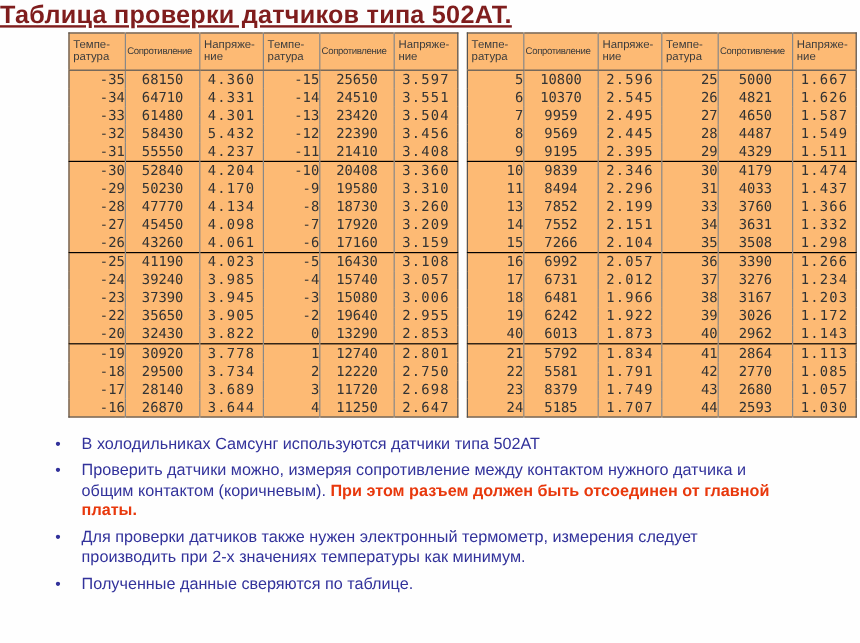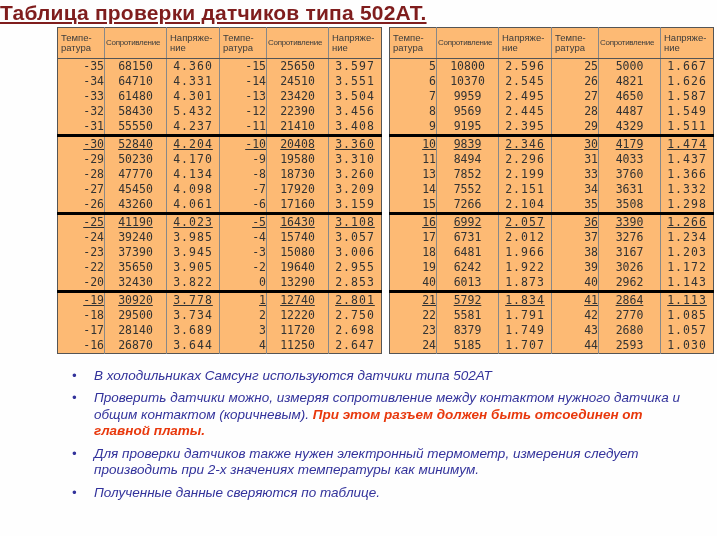--- a/index.html
+++ b/index.html
@@ -51,26 +51,25 @@
     padding:0;
     border-left:1px solid #888;
   }
   table.sensor th:first-child, table.sensor td:first-child{border-left:none;}
   .c-t{width:42px;}
   .c-r{width:59px;}
   .c-v{width:48px;}
   td.c-t{text-align:right;padding-right:5px;}
   td.c-r{text-align:center;}
   td.c-v{text-align:center;letter-spacing:1px;}
-  tbody tr:nth-child(5n+1):not(:first-child) td{border-top:3px solid #000000;text-decoration:underline;}
+  tbody tr:nth-child(5n+1):not(:first-child) td{border-top:1px solid #000000;}
   .notes{
     margin:14px 0 0 0;
-    padding:0 0 0 70px;
+    padding:0 0 0 44px;
     list-style:none;
-    font-style:italic;
   }
   .notes li{
     position:relative;
     padding-left:24px;
     margin-bottom:6px;
     max-width:590px;
     font-size:13.5px;
     line-height:1.22;
     color:#32329b;
   }

